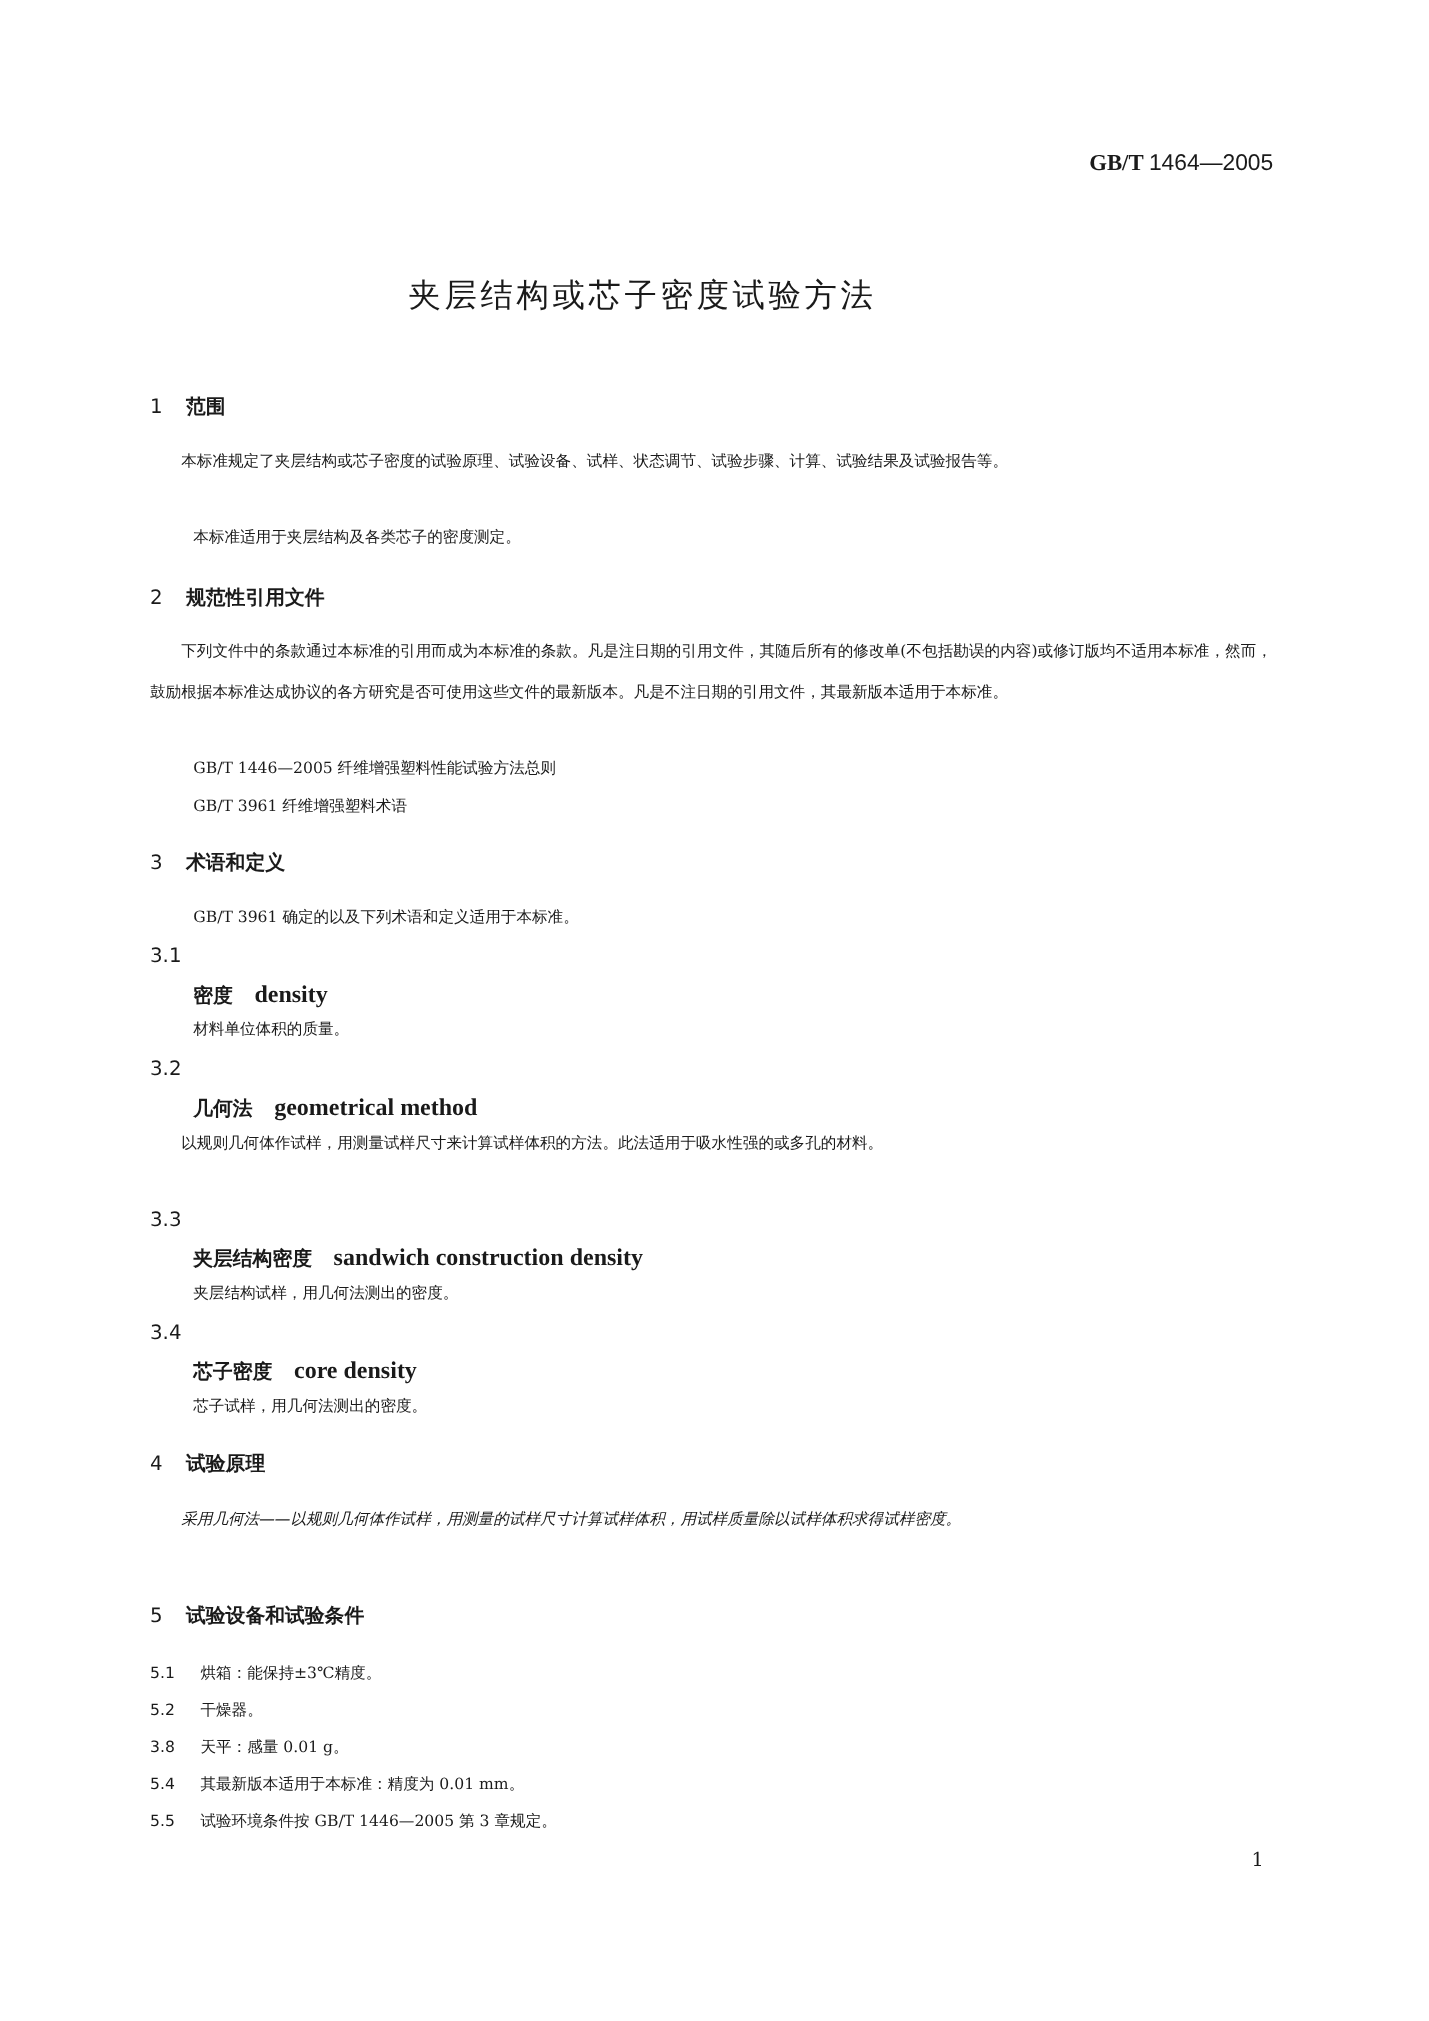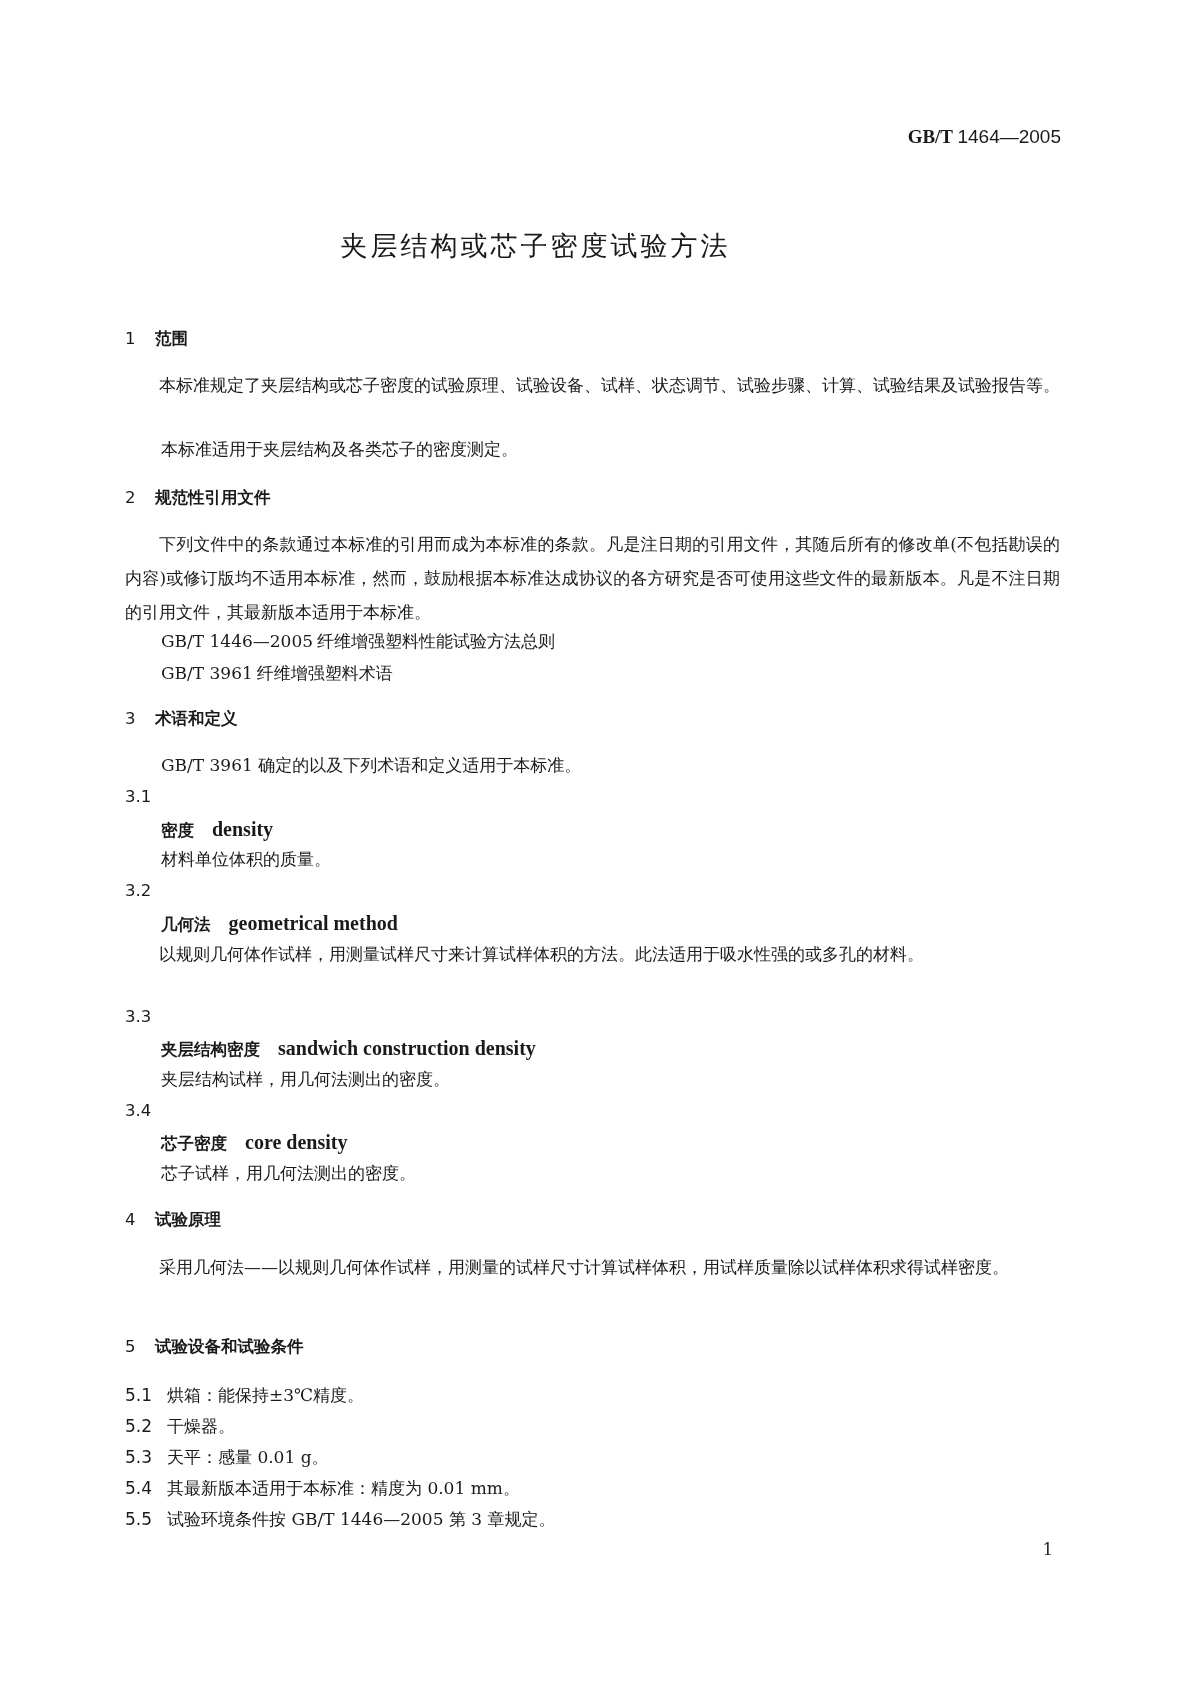--- a/index.html
+++ b/index.html
@@ -6,21 +6,21 @@
   body { width: 1191px; height: 1684px; position: relative; overflow: hidden;
          font-family: "DejaVu Serif", "Liberation Serif", serif; color: #1a1a1a; }
   .abs { position: absolute; white-space: nowrap; }
   .std-code { right: 130px; top: 126px; font-size: 19px; font-weight: bold;
               font-family: "Liberation Serif", serif; }
   .std-code .num { font-family: "Liberation Sans", sans-serif; font-weight: normal; }
   .title { left: 0; width: 1071px; top: 228px; text-align: center; font-size: 27px;
            font-family: "DejaVu Sans", sans-serif; letter-spacing: 3px; }
   .h { font-family: "DejaVu Sans", sans-serif; font-size: 16.5px; font-weight: bold; }
   .h .n { font-weight: normal; display: inline-block; width: 30px; }
-  .p { font-size: 17px; line-height: 34px; }
+  .p { font-size: 13px; line-height: 34px; }
   .para { left: 125px; width: 935px; white-space: normal; text-align: justify; text-indent: 2em; }
   .ind { left: 161px; }
   .lft { left: 125px; }
   .sub { font-family: "DejaVu Sans", sans-serif; font-size: 16.5px; }
   .term { font-family: "DejaVu Sans", sans-serif; font-weight: bold; font-size: 16.5px; }
   .term .en { font-family: "Liberation Serif", serif; font-weight: bold; margin-left: 18px; font-size: 20px; }
   .ref .code { display: inline-block; min-width: 0; margin-right: 4px; }
   .item .no { display: inline-block; width: 42px; font-family: "DejaVu Sans", sans-serif; }
   .pageno { right: 138px; top: 1540px; font-size: 16px; }
 </style>
@@ -53,22 +53,22 @@
 
 <div class="abs p lft sub" style="top:1000px;">3.3</div>
 <div class="abs p ind term" style="top:1031px;"><span>夹层结构密度</span><span class="en">sandwich construction density</span></div>
 <div class="abs p ind" style="top:1062px;">夹层结构试样，用几何法测出的密度。</div>
 
 <div class="abs p lft sub" style="top:1094px;">3.4</div>
 <div class="abs p ind term" style="top:1125px;"><span>芯子密度</span><span class="en">core density</span></div>
 <div class="abs p ind" style="top:1156px;text-align:right;">芯子试样，用几何法测出的密度。</div>
 
 <div class="abs h lft" style="top:1209px;"><span class="n">4</span><span>试验原理</span></div>
-<div class="abs p para" style="top:1250px;">采用几何法——以规则几何体作试样，用测量的试样尺寸计算试样体积，用试样质量除以试样体积求得试样密度。</div>
+<div class="abs p para" style="top:1250px;font-style:italic;">采用几何法——以规则几何体作试样，用测量的试样尺寸计算试样体积，用试样质量除以试样体积求得试样密度。</div>
 
 <div class="abs h lft" style="top:1336px;"><span class="n">5</span><span>试验设备和试验条件</span></div>
 <div class="abs p lft item" style="top:1378px;"><span class="no">5.1</span><span>烘箱：能保持±3℃精度。</span></div>
 <div class="abs p lft item" style="top:1409px;"><span class="no">5.2</span><span>干燥器。</span></div>
-<div class="abs p lft item" style="top:1440px;"><span class="no">5.3</span><span>天平：感量 0.01 g。</span></div>
+<div class="abs p lft item" style="top:1440px;"><span class="no">3.8</span><span>天平：感量 0.01 g。</span></div>
 <div class="abs p lft item" style="top:1471px;"><span class="no">5.4</span><span>其最新版本适用于本标准：精度为 0.01 mm。</span></div>
 <div class="abs p lft item" style="top:1502px;"><span class="no">5.5</span><span>试验环境条件按 GB/T 1446—2005 第 3 章规定。</span></div>
 
 <div class="abs pageno">1</div>
 
 </body></html>

